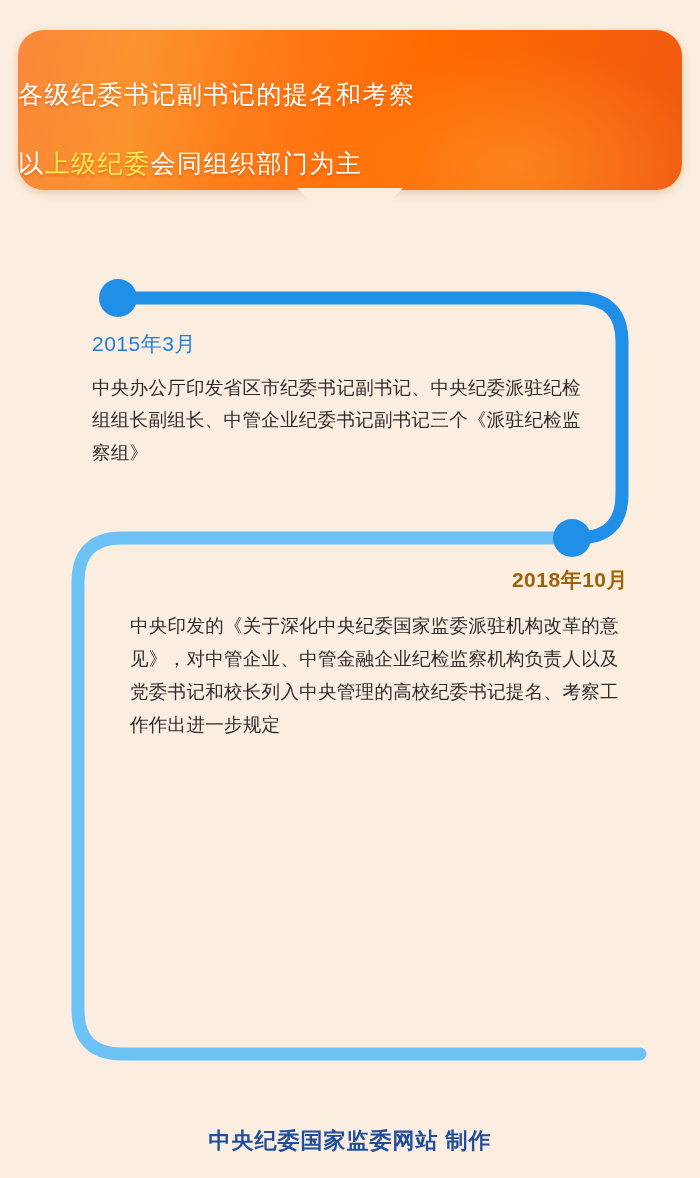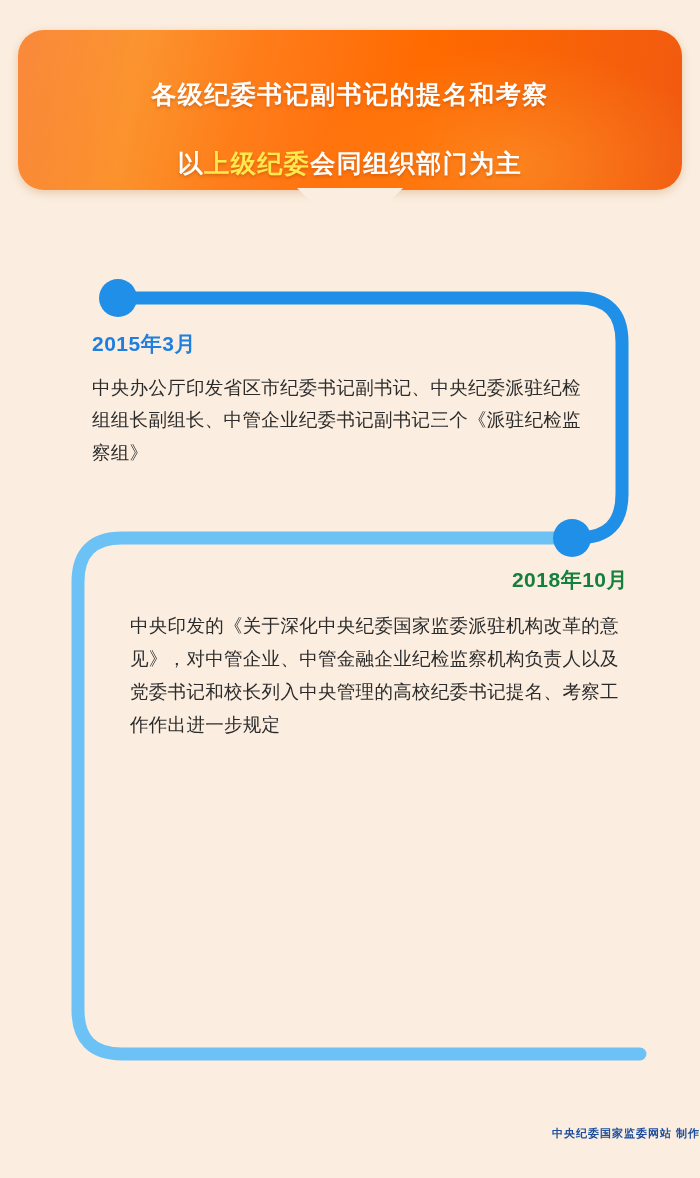--- a/index.html
+++ b/index.html
@@ -44,24 +44,23 @@
     position: absolute;
     right: -5%;
     bottom: -60%;
     width: 60%;
     height: 150%;
     background: radial-gradient(ellipse at center, rgba(255,170,60,0.45) 0%, rgba(255,120,20,0) 70%);
   }
   .banner-line {
     position: relative;
     z-index: 3;
-    text-align: center;
     color: #ffffff;
     font-size: 25px;
-    font-weight: bold;
+    font-weight: normal;
     letter-spacing: 1.5px;
     text-shadow: 0 2px 3px rgba(150,60,0,0.35);
   }
   #banner-line1 { margin-top: 48px; }
   #banner-line2 { margin-top: 36px; }
   .hl { color: #ffe94d; }
   #banner-arrow-fill {
     position: absolute;
     left: 50%;
     top: 188px;
@@ -87,42 +86,42 @@
   #section1 {
     position: absolute;
     left: 92px;
     top: 330px;
     width: 530px;
     z-index: 3;
   }
   #section1-date {
     color: #1f7fe0;
     font-size: 21px;
-    font-weight: bold;
+    font-weight: normal;
     letter-spacing: 0.5px;
     margin-bottom: 14px;
   }
   #section1-body {
     color: #2b2b2b;
     font-size: 18.5px;
     line-height: 1.75;
     letter-spacing: 0.3px;
     width: 496px;
   }
 
   
   #section2 {
     position: absolute;
     left: 130px;
     top: 566px;
     width: 520px;
     z-index: 3;
   }
   #section2-date {
-    color: #15803d;
+    color: #a16207;
     font-size: 21px;
     font-weight: bold;
     letter-spacing: 0.5px;
     text-align: right;
     width: 498px;
     margin-bottom: 16px;
   }
   .para {
     color: #2b2b2b;
     font-size: 18.5px;
@@ -131,23 +130,23 @@
     width: 492px;
     margin-bottom: 20px;
   }
 
   
   #footer {
     position: absolute;
     left: 0;
     top: 1126px;
     width: 700px;
-    text-align: right;
+    text-align: center;
     color: #1f4f9c;
-    font-size: 11px;
+    font-size: 22px;
     font-weight: bold;
     letter-spacing: 1px;
     z-index: 3;
   }
 </style>
 </head>
 <body>
 
 <div id="banner-wrap">
   <div id="banner">

